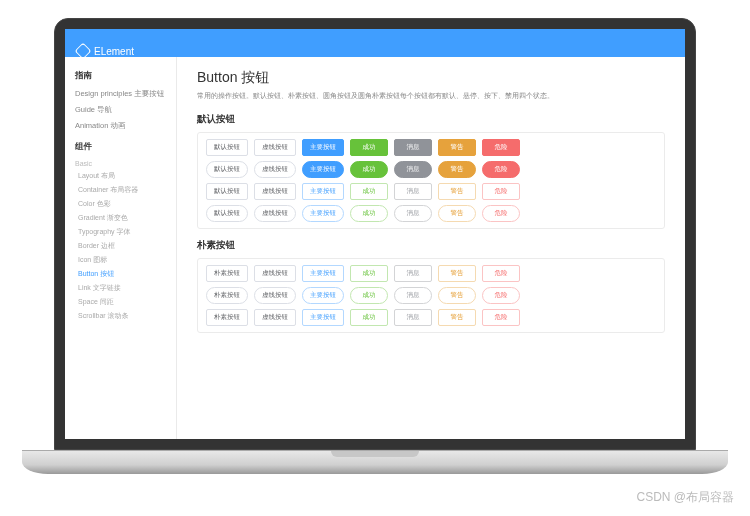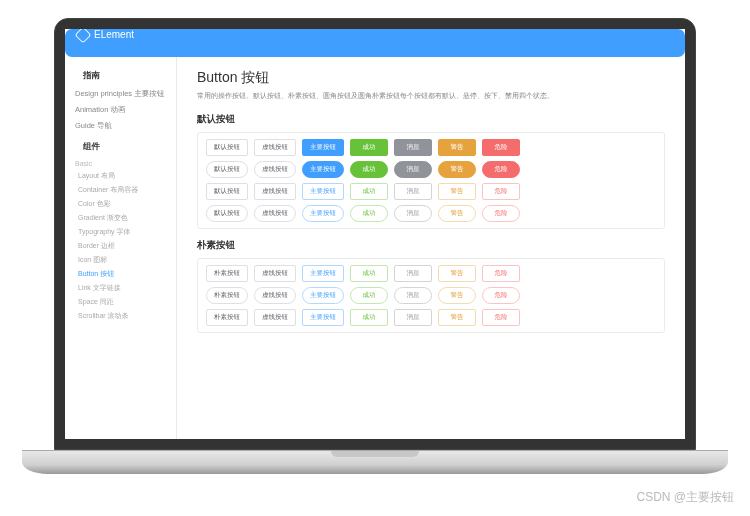--- a/index.html
+++ b/index.html
@@ -3,25 +3,25 @@
 <meta charset="utf-8">
 <style>
 * { margin: 0; padding: 0; box-sizing: border-box; }
 body { font-family: "Helvetica Neue", Arial, sans-serif; background: #fff; }
 .laptop-frame { width: 750px; height: 516px; position: relative; background: #fff; }
 .laptop-body { position: absolute; top: 18px; left: 54px; right: 54px; bottom: 66px; border: 1px solid #444; border-radius: 14px 14px 0 0; background: #333; padding: 10px; overflow: hidden; }
 .screen { width: 100%; height: 100%; background: #fff; overflow: hidden; font-size: 8px; }
 .laptop-base { position: absolute; bottom: 42px; left: 22px; right: 22px; height: 24px; background: linear-gradient(#e8e8e8,#d0d0d0 60%,#999); border-radius: 0 0 26px 26px / 0 0 12px 12px; border-top: 1px solid #aaa; }
 .notch { position: absolute; top: 0; left: 50%; transform: translateX(-50%); width: 88px; height: 6px; background: #c7c7c7; border-radius: 0 0 6px 6px; }
 .watermark { position: absolute; bottom: 10px; right: 16px; color: #bbb; font-size: 12px; }
-.header { height: 28px; background: #409EFF; display: flex; align-items: flex-start; padding: 0 12px; color: #fff; font-size: 10px; font-weight: 500; border-radius: 7px; }
+.header { height: 28px; background: #409EFF; display: flex; align-items: flex-end; padding: 0 12px; color: #fff; font-size: 10px; font-weight: 500; }
 .logo-ico { width: 12px; height: 12px; margin-right: 5px; border: 1.4px solid #fff; border-radius: 3px; transform: rotate(45deg); position: relative; }
 .main { display: flex; height: calc(100% - 28px); }
 .sidebar { width: 112px; flex-shrink: 0; border-right: 1px solid #eaeaea; padding: 6px 0 6px 10px; overflow: hidden; }
-.side-section { font-size: 8.5px; font-weight: 700; color: #333; margin: 7px 8px 4px; }
+.side-section { font-size: 8.5px; font-weight: 700; color: #333; margin: 7px 0 4px; }
 .side-item { font-size: 7.5px; color: #888; padding: 3px 0; cursor: pointer; }
 .side-sub { font-size: 7px; color: #aaa; padding: 2px 0 2px 3px; cursor: pointer; }
 .side-sub.active { color: #409EFF; }
 .side-cat { font-size: 7px; color: #bbb; padding: 3px 0 2px; }
 .content { flex: 1; padding: 12px 20px; overflow: hidden; }
 .page-title { font-size: 14px; font-weight: 500; color: #333; margin-bottom: 4px; }
 .page-desc { font-size: 7px; color: #888; margin-bottom: 12px; }
 .section-title { font-size: 9.5px; font-weight: 600; color: #333; margin: 8px 0 6px; }
 .demo-block { border: 1px solid #ebebeb; border-radius: 3px; padding: 6px 8px; margin-bottom: 10px; }
 .btn-row { display: flex; gap: 6px; margin-bottom: 5px; }
@@ -47,22 +47,22 @@
     <div class="screen">
       <div class="header">
         <span class="logo-ico"></span>
         <span>ELement</span>
       </div>
       <div class="main">
         <div class="sidebar">
           <div class="side-section">指南</div>
           <div id="guide-list">
               <div class="side-item">Design principles 主要按钮</div>
+              <div class="side-item">Guide 导航</div>
               <div class="side-item">Animation 动画</div>
-              <div class="side-item">Guide 导航</div>
             </div>
           <div class="side-section">组件</div>
           <div class="side-cat">Basic</div>
           <div id="basic-list">
               <div class="side-sub">Layout 布局</div>
               <div class="side-sub">Container 布局容器</div>
               <div class="side-sub">Color 色彩</div>
               <div class="side-sub">Gradient 渐变色</div>
               <div class="side-sub">Typography 字体</div>
               <div class="side-sub">Border 边框</div>
@@ -147,14 +147,14 @@
               <span class="btn plain danger">危险</span>
             </div>
           </div>
         </div>
       </div>
     </div>
   </div>
   <div class="laptop-base">
       <div class="notch"></div>
     </div>
-  <div class="watermark">CSDN @主要按钮</div>
+  <div class="watermark">CSDN @布局容器</div>
 </div>
 
 </body></html>

